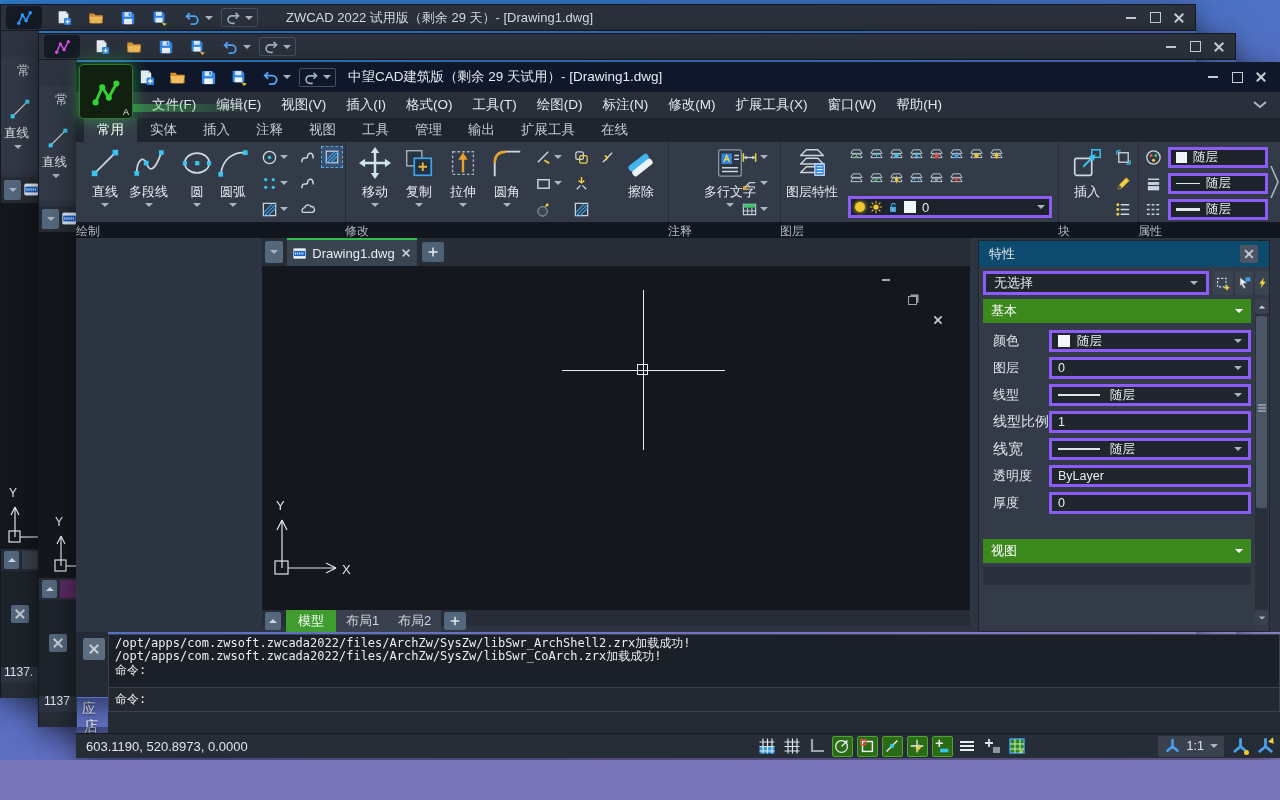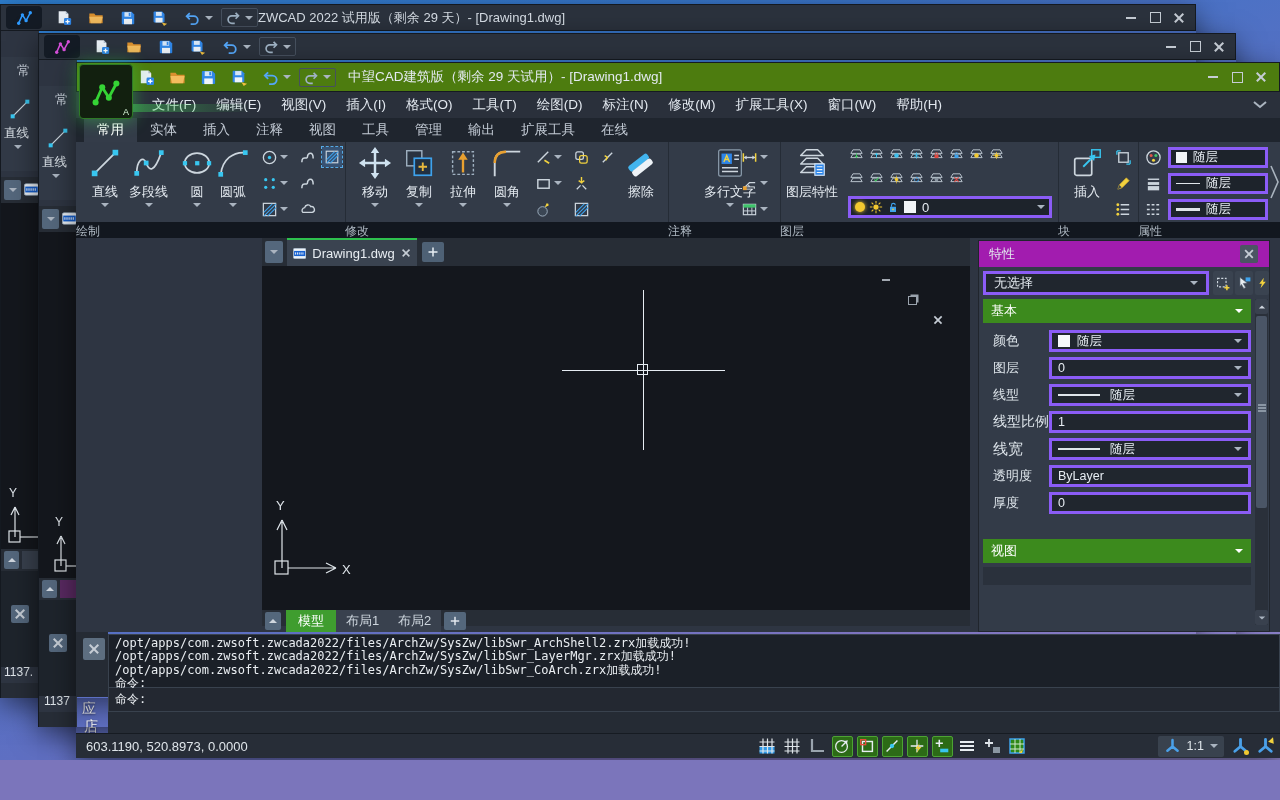--- a/index.html
+++ b/index.html
@@ -411,21 +411,21 @@
           <use href="#i-undo"></use>
         </svg>
       </span>
     <span class="car" style="margin-left:2px"></span>
     <span class="f" style="margin-left:8px;border:1px solid #46505e;border-radius:2px;padding:1px 4px">
         <svg width="15" height="15">
           <use href="#i-redo"></use>
         </svg>
         <span class="car" style="margin-left:4px"></span>
       </span>
-    <span class="ttxt" style="margin-left:0">ZWCAD 2022 试用版（剩余 29 天）- [Drawing1.dwg]</span>
+    <span class="ttxt" style="margin-left:28px">ZWCAD 2022 试用版（剩余 29 天）- [Drawing1.dwg]</span>
     <span style="flex:1"></span>
     <span class="wc wc-min"></span>
     <span class="wc wc-max"></span>
     <span class="wc wc-x" style="margin-right:4px"></span>
   </div>
   <div class="a clip" style="left:0;top:27px;width:38px;height:667px;background:#2e3542;border-left:1px solid #151a21">
     <div class="a clip" style="left:0;top:26px;width:38px;height:114px;background:#323a47">
       <div class="a clip" style="left:16px;top:5px;width:22px;height:17px;color:#c2cad4;font-size:13.5px">常用</div>
       <svg class="a" style="left:7px;top:40px" width="24" height="24" viewBox="0 0 36 36">
           <use href="#t-line"></use>
@@ -541,21 +541,21 @@
     <div class="a" style="left:0;top:540px;width:38px;height:96px;background:#1e242c">
       <span class="a bbtn wc-x" style="left:10px;top:34px;width:18px;height:18px;background:#54677c"></span>
     </div>
     <div class="a" style="left:5px;top:634px;font-size:12px;color:#dfe5ea">1137</div>
     <div class="a" style="left:0;top:652px;width:38px;height:15px;background:#272d37"></div>
   </div>
 </div>
 
 <div class="a win" style="left:76px;top:62px;width:1204px;height:696px">
 
-  <div class="a tbar f" style="left:0;top:0;width:1204px;height:30px;background:#4d7c0f">
+  <div class="a tbar f" style="left:0;top:0;width:1204px;height:30px;background:#0f172a">
     <span style="width:58px"></span>
     <span class="tic">
         <svg width="17" height="17">
           <use href="#i-new"></use>
         </svg>
       </span>
     <span class="tic" style="margin-left:9px">
         <svg width="17" height="17">
           <use href="#i-open"></use>
         </svg>
@@ -1009,21 +1009,21 @@
         <span class="a f" style="left:24px;top:0;height:22px;padding:0 12px;background:#3f9d2f;color:#fff;font-size:13px">模型</span>
         <span class="a f" style="left:74px;top:0;height:22px;padding:0 10px;background:#39414e;color:#ccd4dc;font-size:13px">布局1</span>
         <span class="a f" style="left:126px;top:0;height:22px;padding:0 10px;background:#39414e;color:#ccd4dc;font-size:13px">布局2</span>
         <span class="a bbtn" style="left:182px;top:2px;width:22px;height:18px;background:#54677c">
             <span class="plus" style="transform:scale(.7)"></span>
           </span>
       </div>
     </div>
 
     <div class="a" style="left:902px;top:2px;width:292px;height:392px;background:#333b48;border:1px solid #20252d;box-sizing:border-box">
-      <div class="a f" style="left:0;top:0;width:290px;height:26px;background:#a21caf;padding:0 10px;box-sizing:border-box">
+      <div class="a f" style="left:0;top:0;width:290px;height:26px;background:#0c4a6e;padding:0 10px;box-sizing:border-box">
         <span style="font-size:13px;color:#e2e8ee">特性</span>
         <span style="flex:1"></span>
         <span class="wc wc-x" style="width:20px;height:20px;background:#4b5563;border-radius:2px;transform:scale(.9)"></span>
       </div>
       <div class="a f field" style="left:4px;top:30px;width:226px;height:24px;padding:0 8px">
         <span style="font-size:13px">无选择</span>
           <span style="flex:1"></span>
           <span class="car"></span>
       </div>
       <span class="a bbtn" style="left:234px;top:30px;width:20px;height:24px;background:#3a4350">
@@ -1122,21 +1122,20 @@
     </div>
   </div>
 
   <div class="a" style="left:0;top:570px;width:32px;height:65px;background:#252b34"></div>
 
   <span class="a bbtn wc-x" style="left:7px;top:576px;width:22px;height:22px;background:#5d6e80"></span>
 
   <div class="a" style="left:32px;top:572px;width:1172px;height:78px">
     <div class="a" style="left:0;top:0;width:1172px;height:54px;background:#1b2028;border:1px solid #39424e;box-sizing:border-box;padding:2px 6px">
       <div class="cmdtxt">/opt/apps/com.zwsoft.zwcada2022/files/ArchZw/SysZw/libSwr_ArchShell2.zrx加载成功!</div>
-      <div class="cmdtxt">/opt/apps/com.zwsoft.zwcada2022/files/ArchZw/SysZw/libSwr_LayerMgr.zrx加载成功!</div>
       <div class="cmdtxt">/opt/apps/com.zwsoft.zwcada2022/files/ArchZw/SysZw/libSwr_CoArch.zrx加载成功!</div>
       <div class="cmdtxt">命令:</div>
     </div>
     <div class="a f" style="left:0;top:54px;width:1172px;height:24px;background:#232831;border:1px solid #39424e;border-top:none;box-sizing:border-box;padding:0 6px">
       <span class="cmdtxt">命令:</span>
     </div>
   </div>
   <div class="a" style="left:32px;top:650px;width:1172px;height:21px;background:#252b34"></div>
 
   <div class="a f" style="left:0;top:671px;width:1204px;height:25px;background:#272d37;border-top:1px solid #161b22;box-sizing:border-box">

